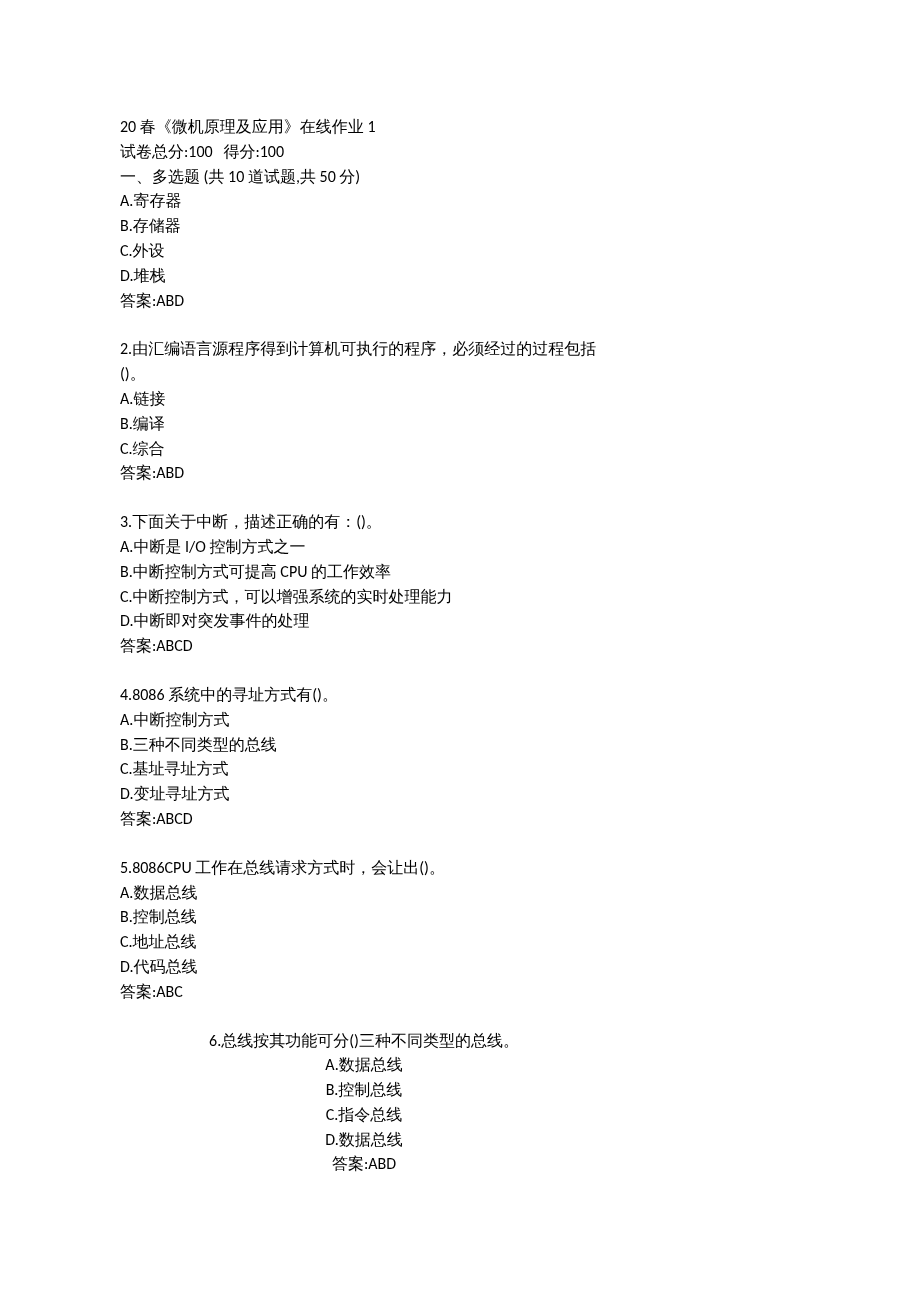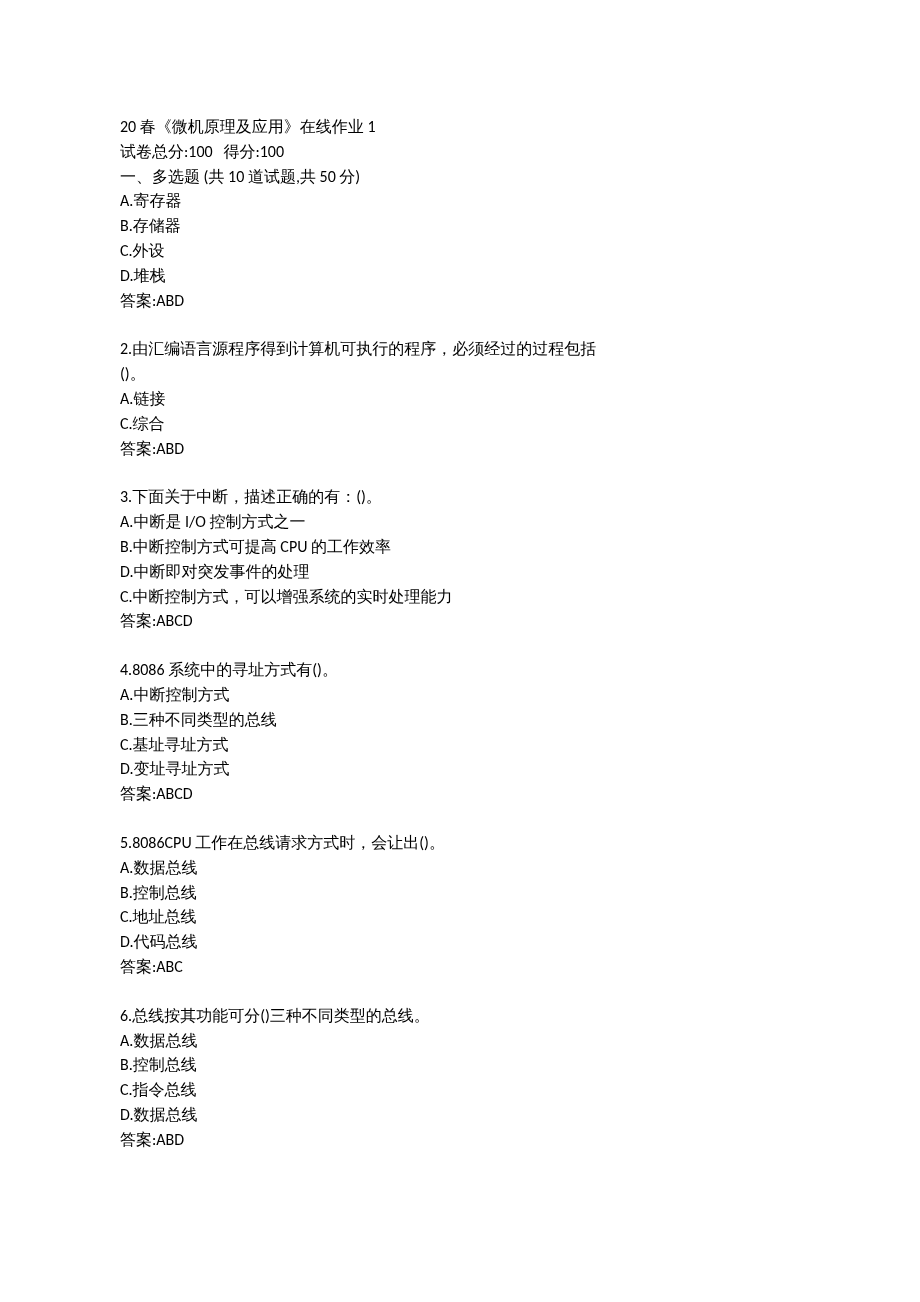--- a/index.html
+++ b/index.html
@@ -18,20 +18,21 @@
     padding: 115px 120px 60px 120px;
   }
   .line {
     white-space: pre-wrap;
   }
   .block {
     margin-bottom: 24px;
   }
   .block:last-child {
     margin-bottom: 4px;
+    text-align: center;
   }
 </style>
 </head>
 <body>
 
 <div class="page">
 
   <div class="block">
     <div class="line">20 春《微机原理及应用》在线作业 1</div>
     <div class="line">试卷总分:100   得分:100</div>
@@ -39,30 +40,31 @@
     <div class="line">A.寄存器</div>
     <div class="line">B.存储器</div>
     <div class="line">C.外设</div>
     <div class="line">D.堆栈</div>
     <div class="line">答案:ABD</div>
   </div>
 
   <div class="block">
     <div class="line">2.由汇编语言源程序得到计算机可执行的程序，必须经过的过程包括()。</div>
     <div class="line">A.链接</div>
+    <div class="line">B.编译</div>
     <div class="line">C.综合</div>
     <div class="line">答案:ABD</div>
   </div>
 
   <div class="block">
     <div class="line">3.下面关于中断，描述正确的有：()。</div>
     <div class="line">A.中断是 I/O 控制方式之一</div>
     <div class="line">B.中断控制方式可提高 CPU 的工作效率</div>
+    <div class="line">C.中断控制方式，可以增强系统的实时处理能力</div>
     <div class="line">D.中断即对突发事件的处理</div>
-    <div class="line">C.中断控制方式，可以增强系统的实时处理能力</div>
     <div class="line">答案:ABCD</div>
   </div>
 
   <div class="block">
     <div class="line">4.8086 系统中的寻址方式有()。</div>
     <div class="line">A.中断控制方式</div>
     <div class="line">B.三种不同类型的总线</div>
     <div class="line">C.基址寻址方式</div>
     <div class="line">D.变址寻址方式</div>
     <div class="line">答案:ABCD</div>

